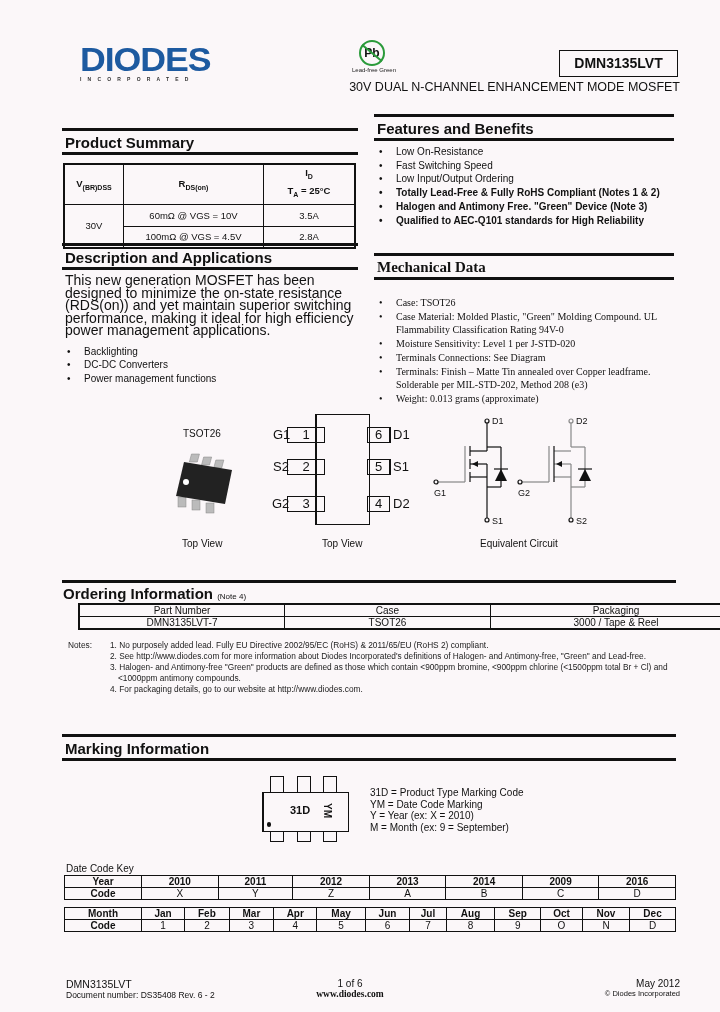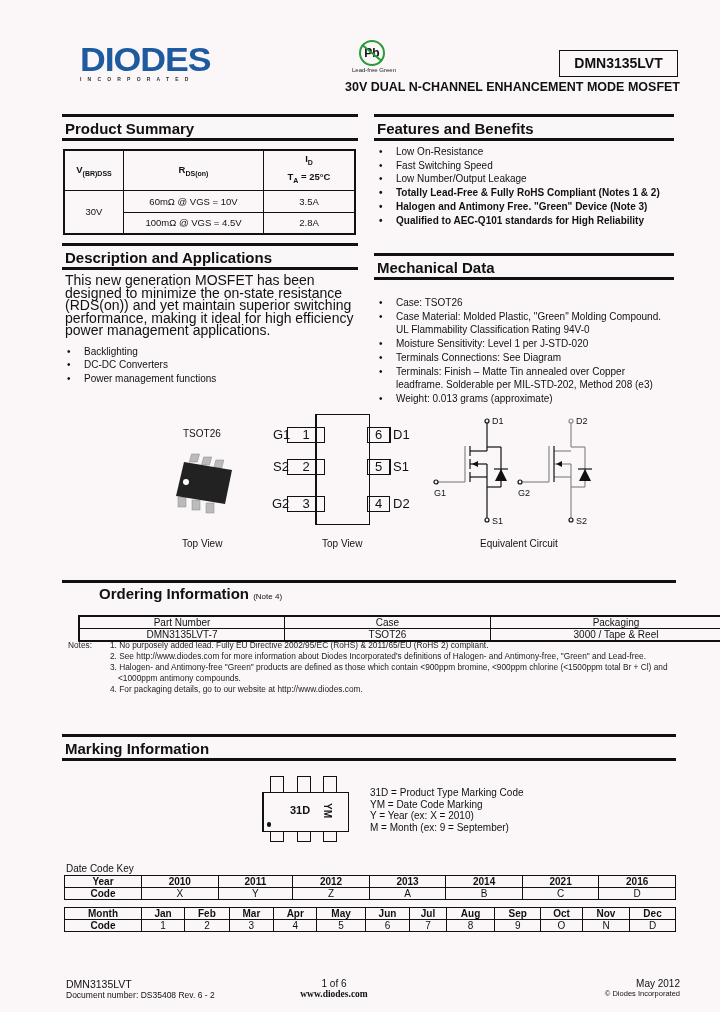--- a/index.html
+++ b/index.html
@@ -5,56 +5,56 @@
   html,body{margin:0;padding:0;background:#fbf7f9;}
   body{width:720px;height:1012px;position:relative;font-family:"Liberation Sans",sans-serif;color:#111;overflow:hidden;}
   .abs{position:absolute;}
   .logo{left:80px;top:44px;}
   .logo-main{font-family:"Liberation Sans",sans-serif;font-weight:bold;font-size:34px;color:#1d5aa0;letter-spacing:-1px;line-height:30px;transform:scaleX(1.05);transform-origin:left;}
   .logo-sub{font-size:5px;letter-spacing:6.2px;color:#333;margin-top:2px;font-weight:bold;}
   .pb{left:352px;top:40px;width:40px;text-align:center;}
   .pb-circ{width:22px;height:22px;border:2px solid #2a9a3a;border-radius:50%;margin:0 auto;font-size:12px;font-weight:bold;line-height:22px;color:#111;position:relative;}
   .pb-lbl{font-size:6px;color:#222;margin-top:1px;white-space:nowrap;}
   .pn-box{left:559px;top:50px;width:117px;height:25px;border:1px solid #111;text-align:center;font-weight:bold;font-size:14px;line-height:25px;}
-  .subtitle{right:40px;top:80px;font-weight:bold;font-size:12.5px;}
+  .subtitle{right:40px;top:80px;font-weight:normal;font-size:12.5px;}
   .sec-title{font-weight:bold;font-size:15px;border-top:3px solid #111;border-bottom:3px solid #111;padding:2px 3px 0;height:19px;line-height:19px;}
   ul.bl{list-style:none;margin:0;padding:0;font-size:10px;}
   ul.bl li{position:relative;padding-left:22px;line-height:13.7px;}
   ul.bl li:before{content:"•";position:absolute;left:5px;}
   table{border-collapse:collapse;}
   .ps td{border:1px solid #111;font-size:9.5px;text-align:center;}
   .ord td{border:1px solid #111;font-size:10px;text-align:center;height:11px;line-height:11px;padding:0;}
   .dk td{border:1px solid #111;font-size:10px;text-align:center;height:11px;line-height:11px;padding:0;}
   .dk td.h{font-weight:bold;}
   .notes{font-size:8.3px;line-height:11px;color:#222;}
   .pin{position:absolute;width:36px;height:14px;border:1px solid #111;font-size:13px;line-height:14px;text-align:center;}
   .pinlbl{position:absolute;font-size:13px;line-height:16px;}
   .footer-l{left:66px;top:978px;font-size:10.5px;}
-  .footer-c{left:0;width:628px;top:978px;text-align:center;font-size:10px;padding-left:20px;}
+  .footer-c{left:16px;width:628px;top:978px;text-align:center;font-size:10px;padding-left:20px;}
   .footer-r{right:40px;top:978px;text-align:right;font-size:10px;}
   .small{font-size:8px;}
 </style>
 </head>
 <body>
 
 <div class="abs logo">
   <div class="logo-main">DIODES</div>
   <div class="logo-sub">INCORPORATED</div>
 </div>
 <div class="abs pb">
   <div class="pb-circ">
     <span>Pb</span>
     <span style="position:absolute;left:-2px;top:10px;width:26px;height:2px;background:#2a9a3a;transform:rotate(40deg);"></span>
   </div>
   <div class="pb-lbl">Lead-free Green</div>
 </div>
 <div class="abs pn-box">DMN3135LVT</div>
 <div class="abs subtitle">30V DUAL N-CHANNEL ENHANCEMENT MODE MOSFET</div>
 
-<div class="abs" style="left:62px;top:114px;width:296px;">
+<div class="abs" style="left:62px;top:128px;width:296px;">
   <div class="sec-title">Product Summary</div>
   <table class="ps" style="width:293px;margin:8px 0 0 1px;border:2px solid #111;">
     <tbody>
         <tr style="height:40px;">
       <td style="width:56px;font-weight:bold;">V<sub style="font-size:7px;">(BR)DSS</sub></td>
       <td style="font-weight:bold;">R<sub style="font-size:7px;">DS(on)</sub></td>
       <td style="width:88px;font-weight:bold;line-height:14px;">I<sub style="font-size:7px;">D</sub><br>T<sub style="font-size:7px;">A</sub> = 25°C</td>
     </tr>
     <tr style="height:22px;">
       <td rowspan="2">30V</td>
@@ -77,28 +77,28 @@
     <li>DC-DC Converters</li>
     <li>Power management functions</li>
   </ul>
 </div>
 
 <div class="abs" style="left:374px;top:114px;width:300px;">
   <div class="sec-title">Features and Benefits</div>
   <ul class="bl" style="margin-top:4px;">
     <li>Low On-Resistance</li>
     <li>Fast Switching Speed</li>
-    <li>Low Number/Output Leakage</li>
+    <li>Low Input/Output Ordering</li>
     <li style="font-weight:bold;">Totally Lead-Free &amp; Fully RoHS Compliant (Notes 1 &amp; 2)</li>
     <li style="font-weight:bold;">Halogen and Antimony Free. "Green" Device (Note 3)</li>
     <li style="font-weight:bold;">Qualified to AEC-Q101 standards for High Reliability</li>
   </ul>
 </div>
 
-<div class="abs" style="left:374px;top:253px;width:300px;">
+<div class="abs" style="left:374px;top:253px;width:300px;font-family:Liberation Serif, serif;">
   <div class="sec-title">Mechanical Data</div>
   <ul class="bl" style="margin-top:16px;">
     <li>Case: TSOT26</li>
     <li>Case Material: Molded Plastic, "Green" Molding Compound. UL Flammability Classification Rating 94V-0</li>
     <li>Moisture Sensitivity: Level 1 per J-STD-020</li>
     <li>Terminals Connections: See Diagram</li>
     <li>Terminals: Finish – Matte Tin annealed over Copper leadframe. Solderable per MIL-STD-202, Method 208 (e3)</li>
     <li>Weight: 0.013 grams (approximate)</li>
   </ul>
 </div>
@@ -180,21 +180,21 @@
     <text x="4" y="82">G1</text>
     <text x="62" y="110">S1</text>
     <text x="146" y="10">D2</text>
     <text x="88" y="82">G2</text>
     <text x="146" y="110">S2</text>
   </g>
 </svg>
 <div class="abs" style="left:480px;top:538px;font-size:10px;">Equivalent Circuit</div>
 
 <div class="abs" style="left:62px;top:580px;width:614px;border-top:3px solid #111;">
-  <div style="font-weight:bold;font-size:15px;padding:2px 0 12px 1px;height:18px;margin-left:36px;">
+  <div style="font-weight:bold;font-size:15px;padding:2px 0 0 1px;height:18px;">
     <span>Ordering Information</span>
     <span class="small" style="font-weight:normal;">(Note 4)</span>
   </div>
   <table class="ord" style="width:665px;margin-left:16px;border:2px solid #111;">
     <tbody>
         <tr>
       <td style="width:204px;">Part Number</td>
       <td style="width:205px;">Case</td>
       <td>Packaging</td>
     </tr>
@@ -240,21 +240,21 @@
 <div class="abs" style="left:66px;top:863px;font-size:10px;">Date Code Key</div>
 <table class="dk abs" style="left:64px;top:875px;width:612px;">
   <tbody>
       <tr>
     <td class="h" style="width:76px;">Year</td>
     <td class="h">2010</td>
     <td class="h">2011</td>
     <td class="h">2012</td>
     <td class="h">2013</td>
     <td class="h">2014</td>
-    <td class="h">2021</td>
+    <td class="h">2009</td>
     <td class="h">2016</td>
   </tr>
   <tr>
     <td class="h">Code</td>
     <td>X</td>
     <td>Y</td>
     <td>Z</td>
     <td>A</td>
     <td>B</td>
     <td>C</td>

